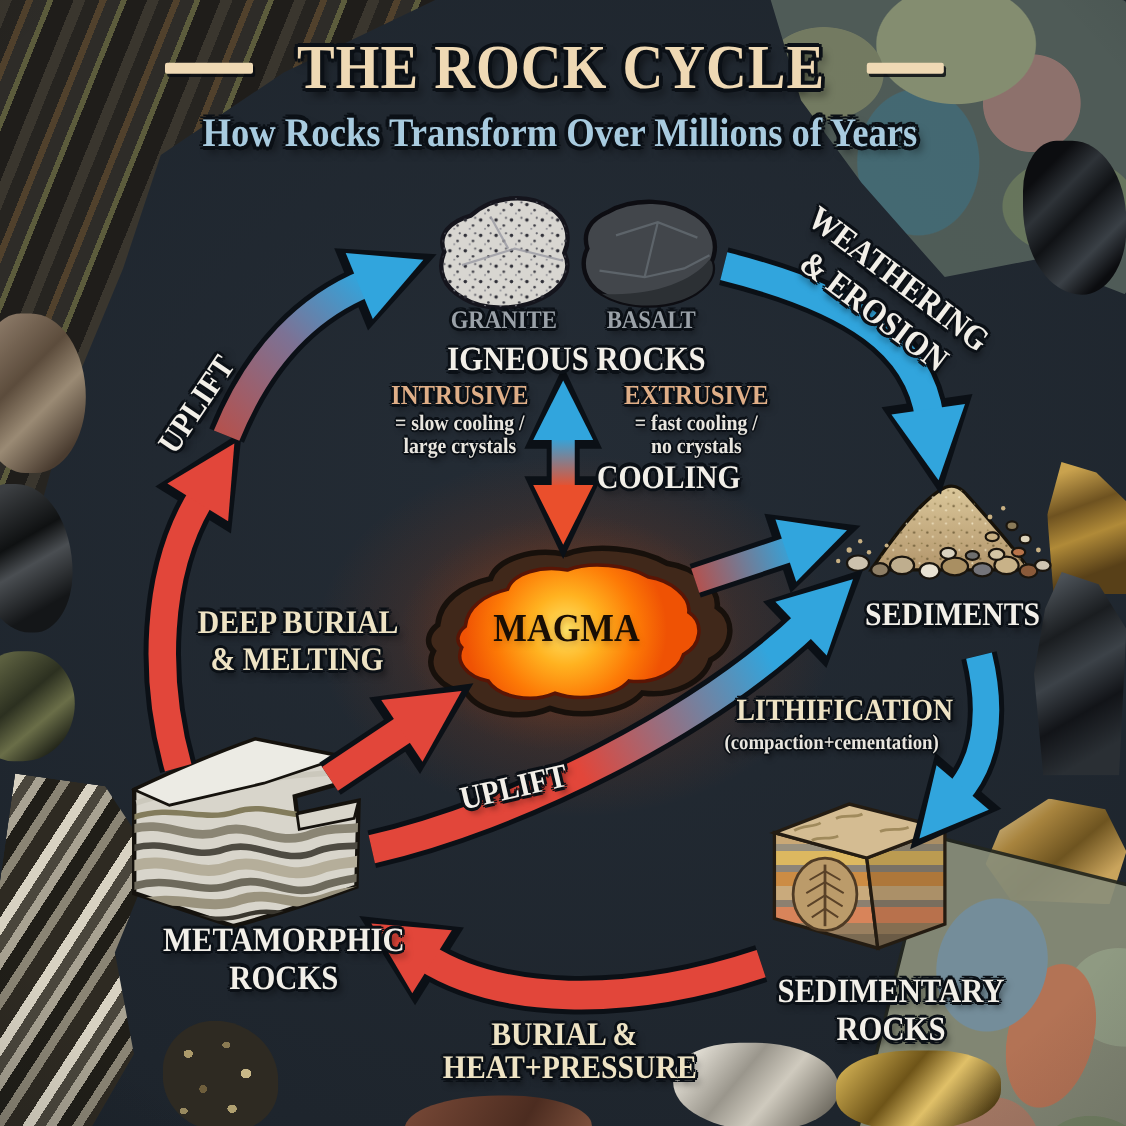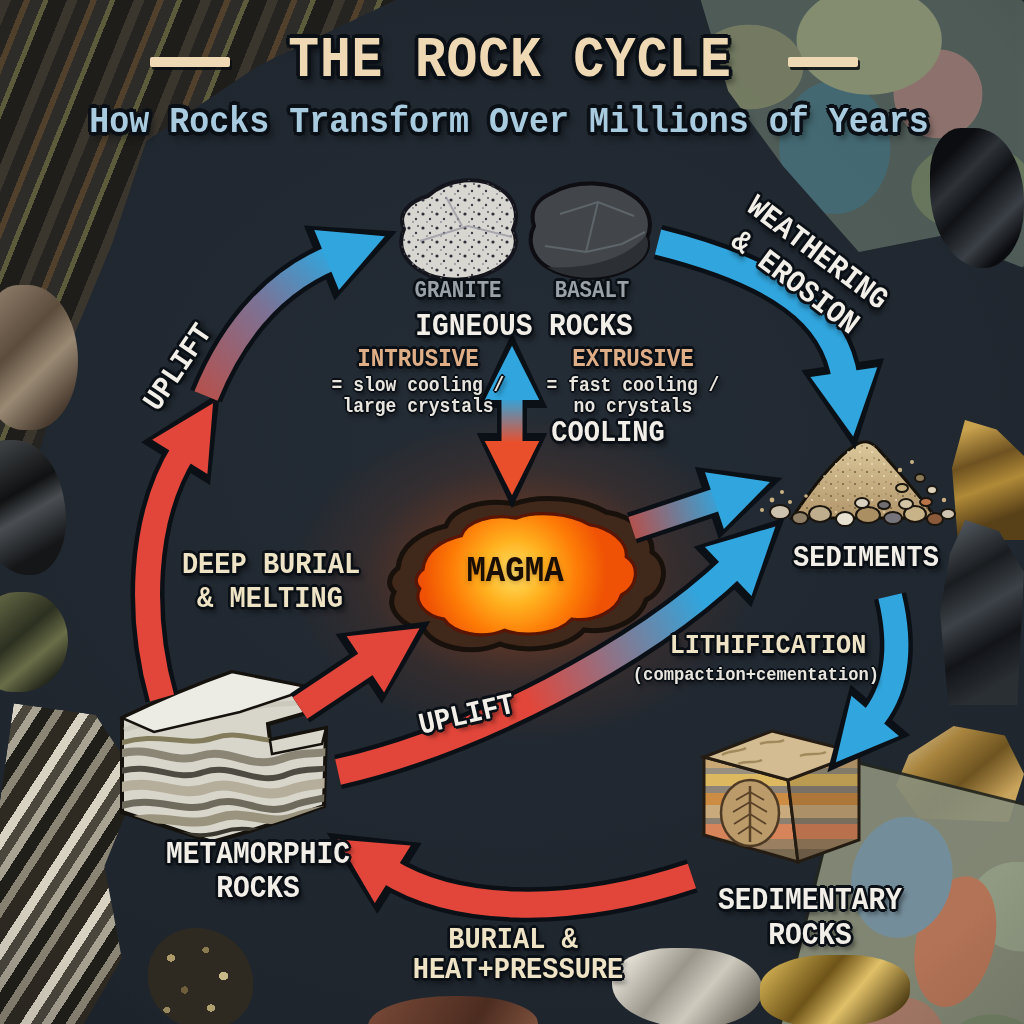--- a/index.html
+++ b/index.html
@@ -1,18 +1,18 @@
 <!DOCTYPE html>
 <html><head>
 <meta charset="utf-8">
 <style>
   html,body{margin:0;padding:0;background:#0d1117;}
   #canvas{position:relative;width:1024px;height:1024px;overflow:hidden;
     background:radial-gradient(130% 110% at 50% 42%, #242c35 0%, #1e252d 55%, #171d24 100%);
-    font-family:Liberation Mono, monospace;}
+    font-family:Liberation Serif, serif;}
   .photo{position:absolute;}
   #vignette{position:absolute;inset:0;
     background:radial-gradient(120% 120% at 50% 45%, rgba(0,0,0,0) 52%, rgba(6,10,14,.42) 88%, rgba(4,7,10,.6) 100%);
     pointer-events:none;}
   svg{position:absolute;left:0;top:0;}
   .lbl{position:absolute;font-weight:700;white-space:nowrap;text-align:center;
     transform:translate(-50%,-50%) scaleX(.9);line-height:1.05;}
   .lbl-block{position:absolute;text-align:center;}
   .wline{font-size:31px;font-weight:700;color:#f2efe8;line-height:37px;white-space:nowrap;}
   .semi{font-weight:600;}

